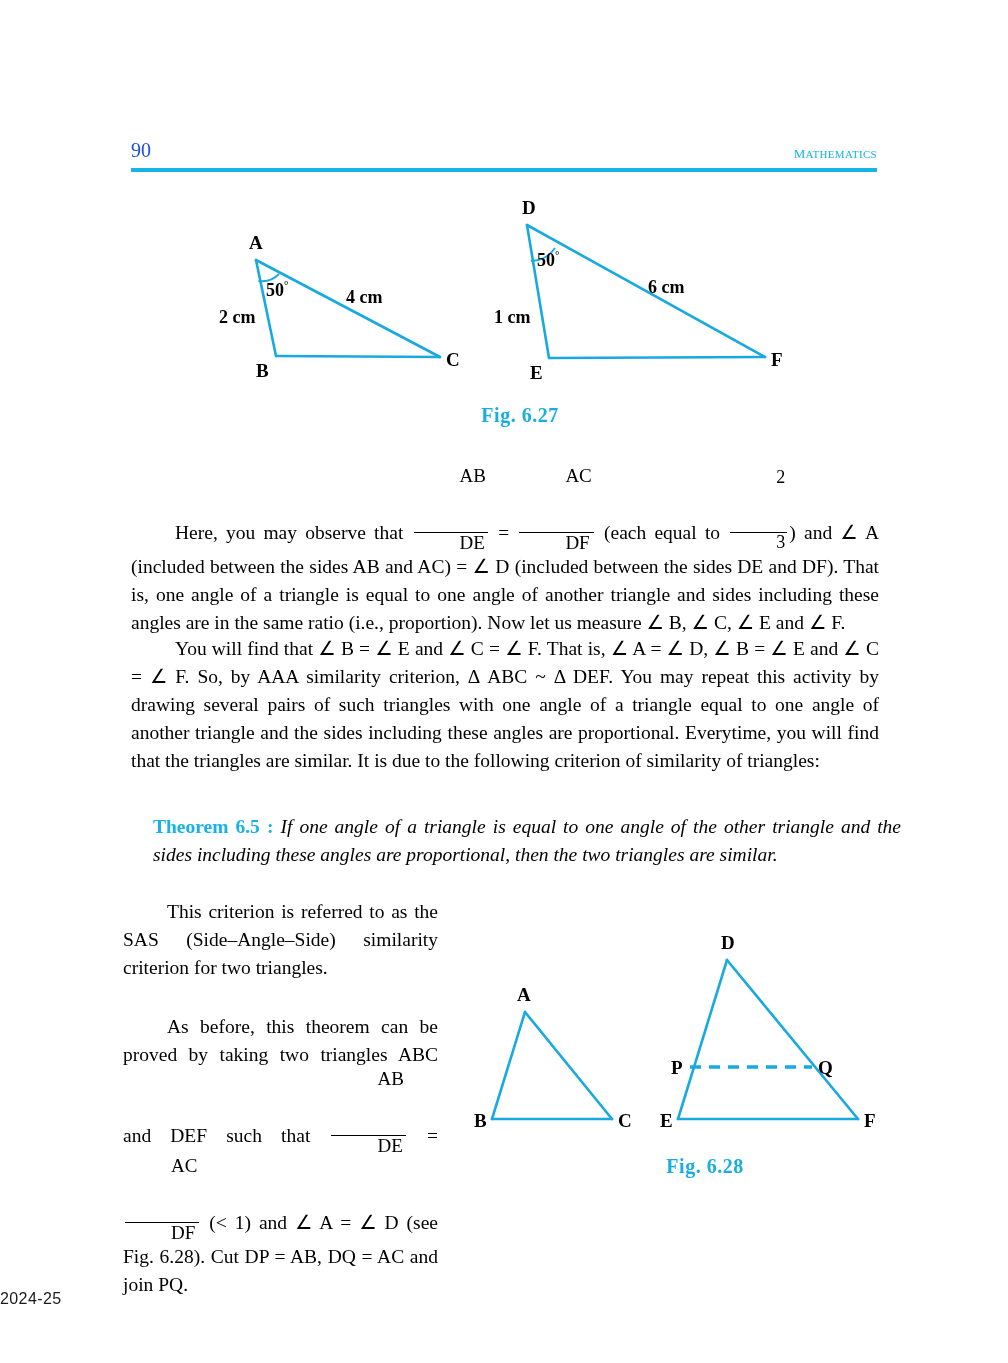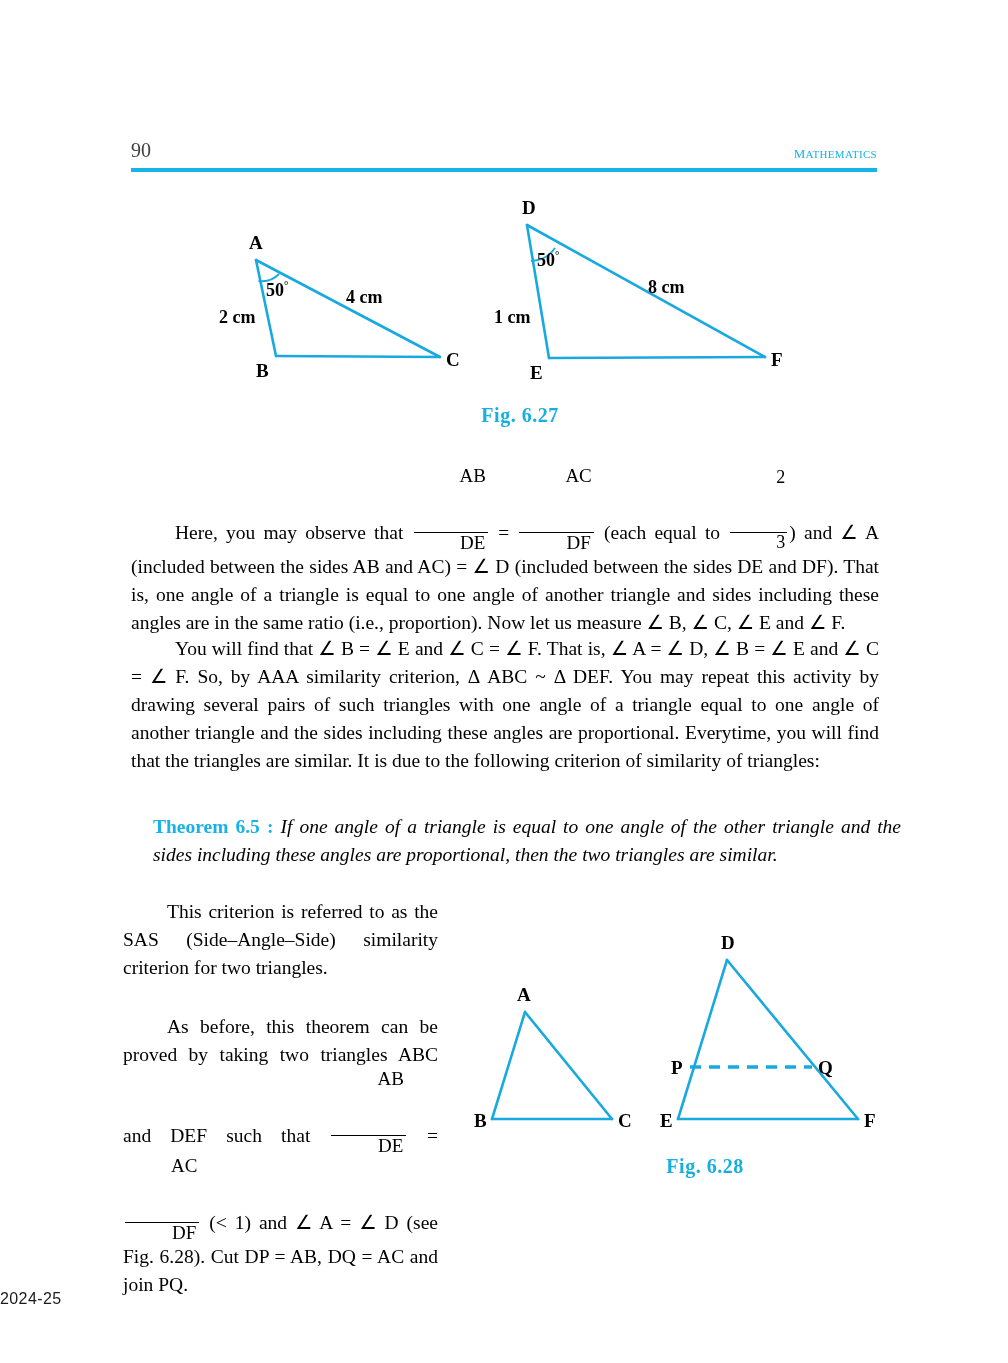--- a/index.html
+++ b/index.html
@@ -22,21 +22,21 @@
     left: 131px;
     top: 139px;
     width: 746px;
     height: 30px;
   }
   .page-number {
     position: absolute;
     left: 0;
     top: 0;
     font-size: 20px;
-    color: #404040;
+    color: #1d4ed8;
     font-family: "Liberation Serif", serif;
   }
   .header-subject {
     position: absolute;
     right: 0;
     top: 2px;
     font-size: 15px;
     color: #16b3e8;
     letter-spacing: 0.3px;
     font-variant: small-caps;
@@ -129,21 +129,20 @@
     width: 315px;
   }
   .indent {
     text-indent: 44px;
   }
 
   
   .frac {
     display: inline-block;
     vertical-align: -0.52em;
-    text-align: center;
     line-height: 1.08;
     margin: 0 2px;
     font-size: 19px;
   }
   .frac .num {
     display: block;
     padding: 0 2px;
   }
   .frac .den {
     display: block;
@@ -220,21 +219,21 @@
   <span class="vertex-label" style="left:315px; top:165px;">C</span>
   <span class="measure-label" style="left:135px; top:95px;"><span>50</span><sup>°</sup></span>
   <span class="measure-label" style="left:88px; top:123px;">2 cm</span>
   <span class="measure-label" style="left:215px; top:103px;">4 cm</span>
 
   <span class="vertex-label" style="left:391px; top:13px;">D</span>
   <span class="vertex-label" style="left:399px; top:178px;">E</span>
   <span class="vertex-label" style="left:640px; top:165px;">F</span>
   <span class="measure-label" style="left:406px; top:65px;"><span>50</span><sup>°</sup></span>
   <span class="measure-label" style="left:363px; top:123px;">1 cm</span>
-  <span class="measure-label" style="left:517px; top:93px;">8 cm</span>
+  <span class="measure-label" style="left:517px; top:93px;">6 cm</span>
 </div>
 <div class="fig-caption" id="fig-627-caption">Fig. 6.27</div>
 
 <div class="body-text full-col indent" style="top:466px;">
   <span>Here, you may observe that</span>
   <span class="frac">
     <span class="num">AB</span>
     <span class="den">DE</span>
   </span>
   <span>=</span>

